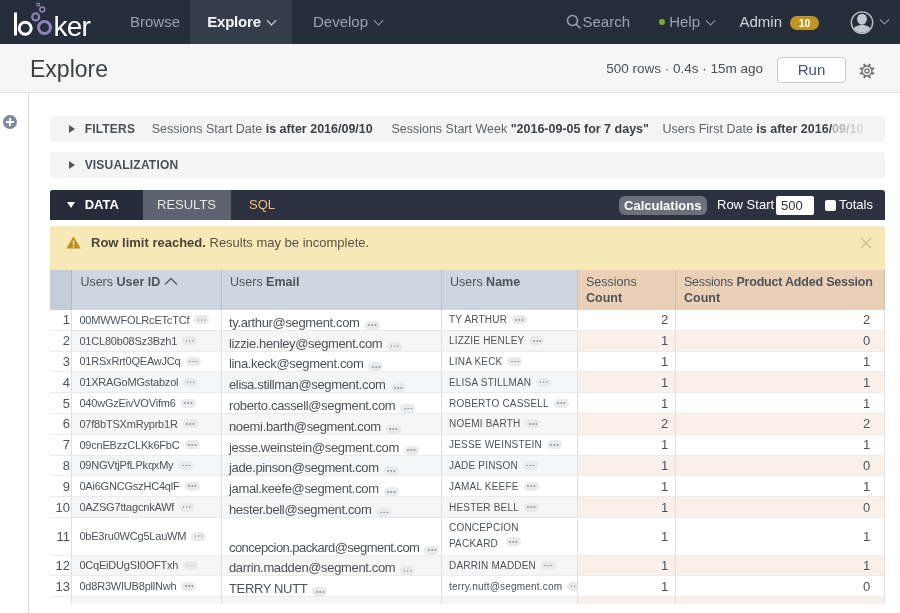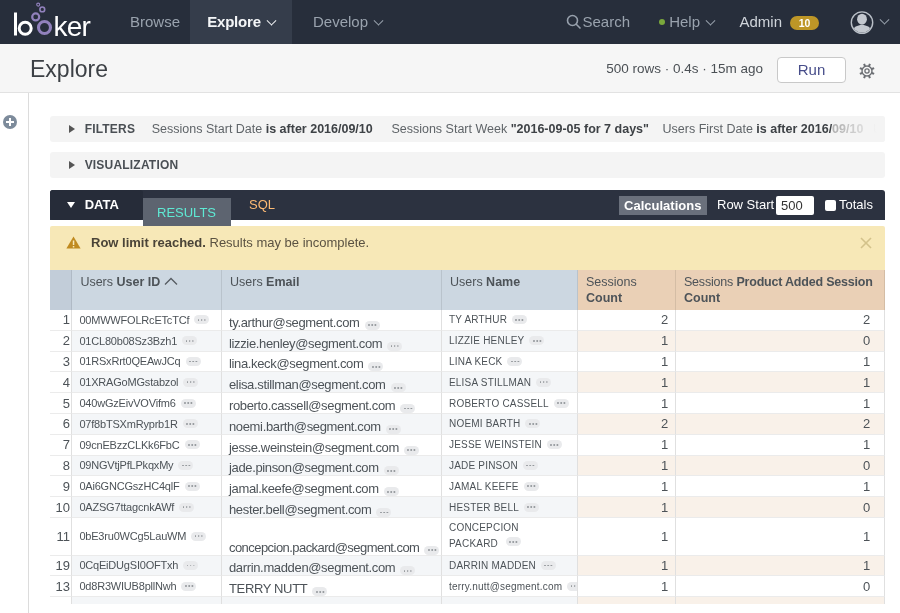--- a/index.html
+++ b/index.html
@@ -159,24 +159,24 @@
   <div class="bar" style="top:152px;">
     <span style="margin-left:19px;" class="tri-r"></span>
     <span class="barlabel" style="margin-left:6px;">VISUALIZATION</span>
   </div>
 
   <div class="databar">
     <div class="dtab" style="left:0; width:92.5px; background:#262c39; border-radius:3px; text-align:left;">
       <span class="tri-d" style="margin-left:17px; vertical-align:1px;"></span>
       <b style="margin-left:6px; font-size:13px;">DATA</b>
     </div>
-    <div class="dtab" style="left:92.5px; width:88px; background:#5d6470; color:#5eead4;margin-top:8px;">RESULTS</div>
+    <div class="dtab" style="left:92.5px; width:88px; background:#5d6470; color:#e5e5e5;">RESULTS</div>
     <div class="dtab" style="left:199px; color:#fdba74;">SQL</div>
     <div class="dtab" style="left:569px; width:87.5px; top:6px; height:19px; line-height:19px; background:#6a707c;
-       border-radius:0; font-weight:bold;">Calculations</div>
+       border-radius:6px; font-weight:bold;">Calculations</div>
     <span style="position:absolute; left:667px; top:0; line-height:30px;">Row Start</span>
     <span style="position:absolute; left:726px; top:5.5px; width:38px; height:19px; background:#fff; border-radius:2px;
        color:#333; line-height:19px; padding-left:5px;">500</span>
     <span style="position:absolute; left:775px; top:9.5px; width:11px; height:11px; background:#fff; border-radius:2px;"></span>
     <span style="position:absolute; left:789px; top:0; line-height:30px;">Totals</span>
   </div>
 
   <div class="warning">
     <svg width="15" height="13" style="position:absolute; left:16px; top:10px;">
       <path d="M7.5,0.5 L14.6,12.6 L0.4,12.6 z" fill="#c08a1f"></path>
@@ -274,21 +274,21 @@
 
       <div class="cnum">11</div>
       <div class="cell">0bE3ru0WCg5LauWM<span class="pill"></span></div>
       <div class="cell" style="letter-spacing:-0.55px;">concepcion.packard@segment.com<span class="pill"></span></div>
       <div class="cell" style="white-space:normal; line-height:16px; align-items:center;">
           <span>CONCEPCION<br>PACKARD&nbsp;<span class="pill" style="vertical-align:1px;"></span></span>
         </div>
       <div class="cell cmea">1</div>
       <div class="cell clast">1</div>
 
-      <div class="cnum even">19</div>
+      <div class="cnum even">12</div>
       <div class="cell even">0CqEiDUgSI0OFTxh<span class="pill"></span></div>
       <div class="cell even">darrin.madden@segment.com<span class="pill"></span></div>
       <div class="cell even">DARRIN MADDEN<span class="pill"></span></div>
       <div class="cell cmea even" style="background:#f9f1e9;">1</div>
       <div class="cell clast even" style="background:#f9f1e9;">1</div>
 
       <div class="cnum">13</div>
       <div class="cell">0d8R3WIUB8pllNwh<span class="pill"></span></div>
       <div class="cell">TERRY NUTT<span class="pill"></span></div>
       <div class="cell">terry.nutt@segment.com<span class="pill"></span></div>

